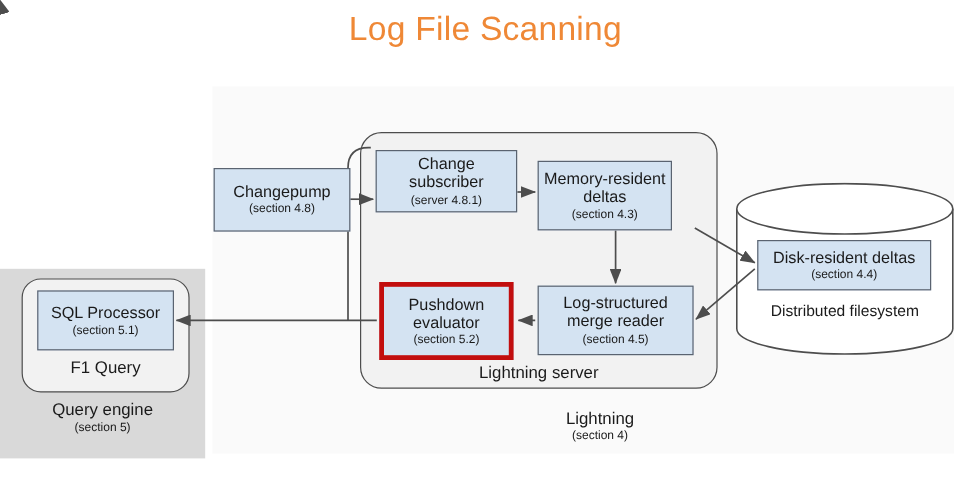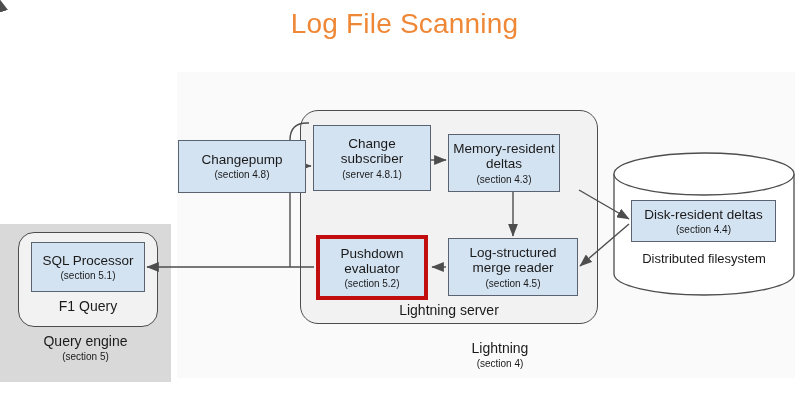--- a/index.html
+++ b/index.html
@@ -89,22 +89,22 @@
     color: #1a1a1a;
     white-space: pre-line;
   }
   .node .node-section {
     font-size: 10px;
     color: #1a1a1a;
     margin-top: 2px;
   }
 
   #node-sql-processor   { left: 31px;  top: 242px; width: 114px; height: 50px; }
-  #node-changepump      { left: 178px; top: 140px; width: 128px; height: 53px; }
-  #node-change-subscriber { left: 313px; top: 125px; width: 118px; height: 66px; }
+  #node-changepump      { left: 178px; top: 140px; width: 114px; height: 53px; }
+  #node-change-subscriber { left: 313px; top: 125px; width: 118px; height: 52px; }
   #node-memory-deltas   { left: 448px; top: 134px; width: 112px; height: 58px; }
   #node-pushdown        { left: 316px; top: 235px; width: 112px; height: 65px;
                           border: 4px solid #c20e0e; }
   #node-merge-reader    { left: 448px; top: 238px; width: 130px; height: 58px; }
   #node-disk-deltas     { left: 631px; top: 200px; width: 145px; height: 42px; }
 
   
   #cylinder {
     position: absolute;
     left: 613px;

